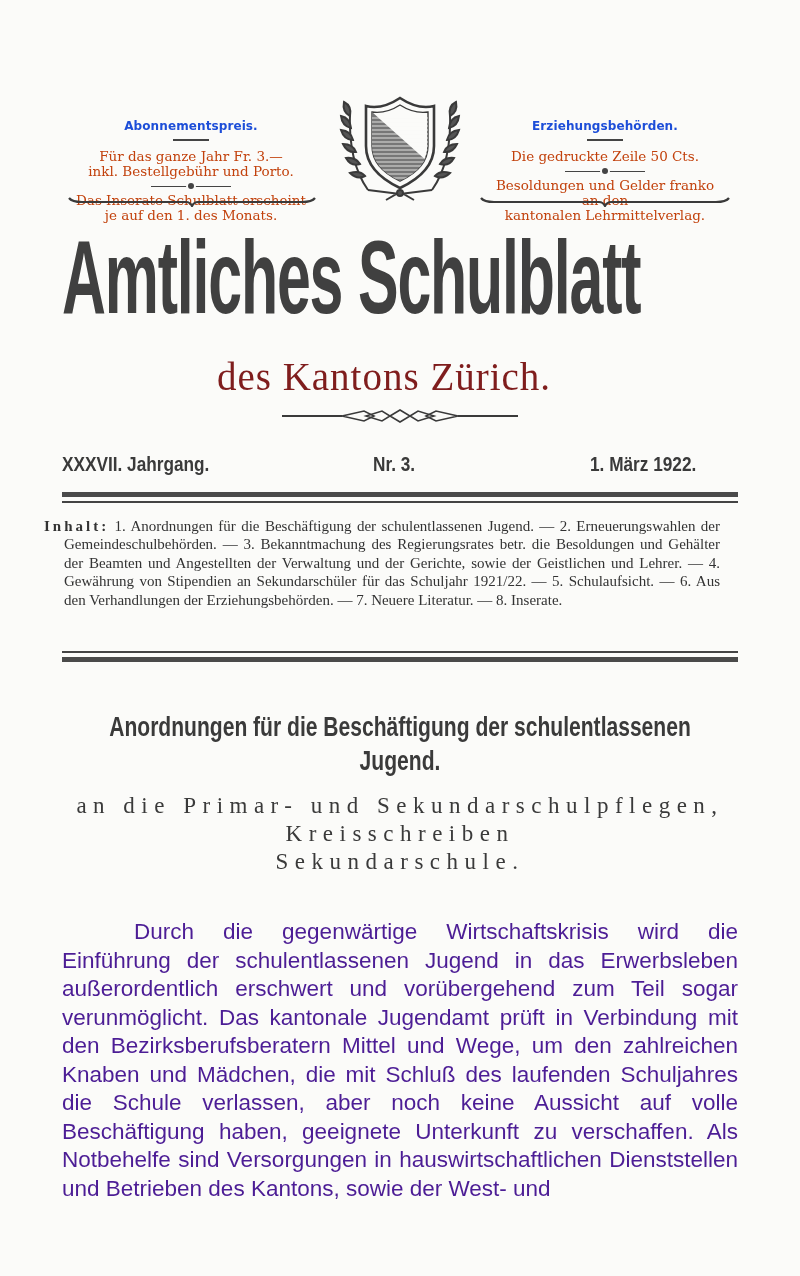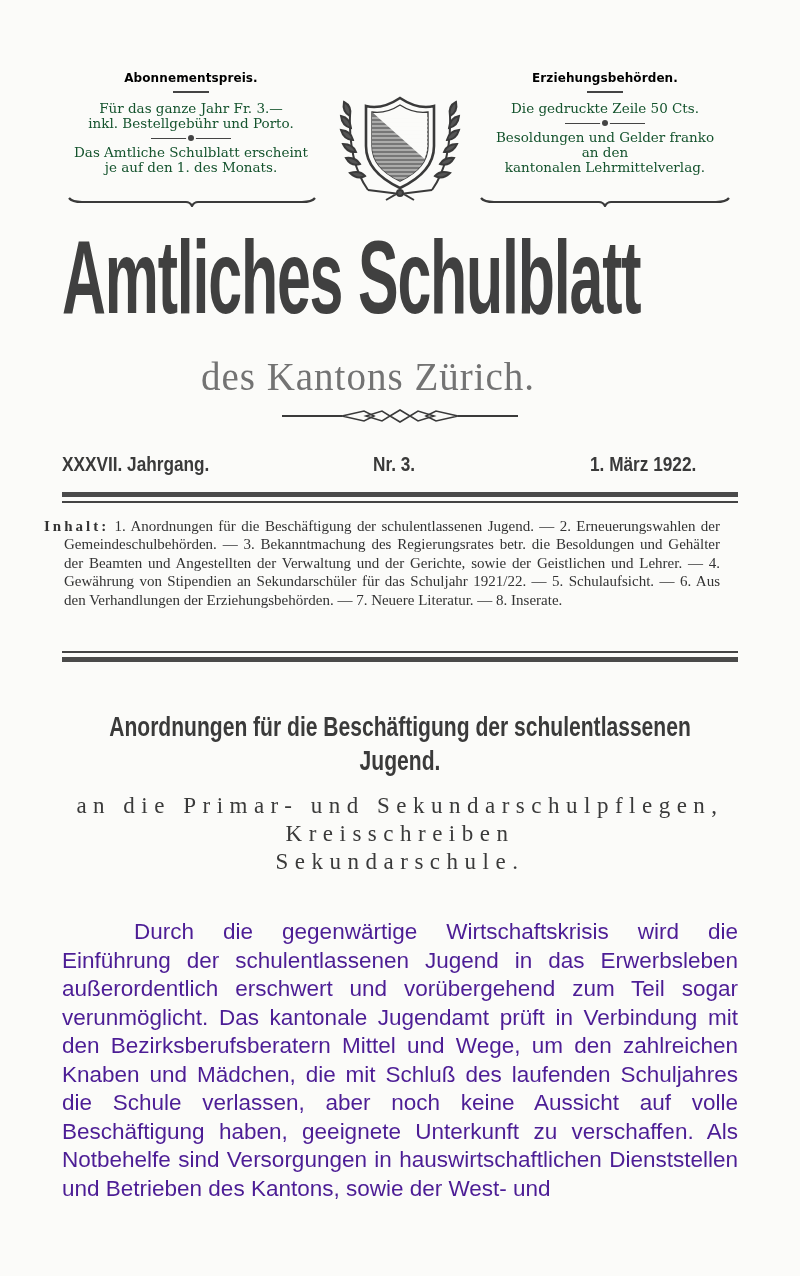--- a/index.html
+++ b/index.html
@@ -6,41 +6,41 @@
   body {
     width: 800px; height: 1276px; overflow: hidden;
     background: #fbfbf9; color: #3a3a3a;
     font-family: "DejaVu Serif", serif;
     position: relative;
   }
   .abs { position: absolute; }
   .box { text-align: center; line-height: 1.12; }
   .box-title {
     font-family: "DejaVu Sans", sans-serif; font-weight: bold;
-    font-size: 12px; letter-spacing: 0.1px; color: #000000;
+    font-size: 12px; letter-spacing: 0.1px; color: #1d4ed8; margin-top: 48px;
   }
-  .box-line { font-size: 13.5px; color: #14532d; font-family: "DejaVu Serif", serif; }
+  .box-line { font-size: 13.5px; color: #c2410c; font-family: "DejaVu Serif", serif; }
   .rule-short { width: 36px; height: 1.5px; background: #444; margin: 6px auto 8px; }
   .rule-dot { width: 80px; margin: 4px auto 4px; position: relative; height: 6px; }
   .rule-dot::before {
     content: ""; position: absolute; left: 0; right: 0; top: 3px; height: 1px; background: #444;
   }
   .rule-dot::after {
     content: ""; position: absolute; left: 37px; top: 0px; width: 6px; height: 6px;
     border-radius: 50%; background: #444; box-shadow: 0 0 0 2px #fbfbf9;
   }
   .brace { position: absolute; height: 8px; }
   .masthead {
     font-family: "Liberation Sans", sans-serif; font-weight: bold;
     color: #404040; white-space: nowrap;
     transform-origin: left top;
   }
   .subhead {
-    font-family: "Liberation Serif", serif; font-size: 39px; color: #737373;
-    letter-spacing: 1px; text-align: center; width: 736px; left: 0;
+    font-family: "Liberation Serif", serif; font-size: 39px; color: #7f1d1d;
+    letter-spacing: 1px; text-align: center; width: 736px; left: 16px;
   }
   .issue-row {
     font-family: "Liberation Sans", sans-serif; font-weight: bold; font-size: 21px;
     color: #3a3a3a; transform: scaleX(0.82); transform-origin: left top; white-space: nowrap;
   }
   .dbl-rule { position: absolute; left: 62px; width: 676px; }
   .dbl-rule .thick { height: 5px; background: #4a4a4a; }
   .dbl-rule .thin { height: 1.5px; background: #444; }
   .contents {
     left: 44px; width: 676px; top: 517px;
@@ -67,21 +67,21 @@
 </style>
 </head>
 <body>
 
 <div class="abs box" style="left:60px; top:72px; width:262px;">
   <div class="box-title">Abonnementspreis.</div>
   <div class="rule-short"></div>
   <div class="box-line">Für das ganze Jahr Fr. 3.—</div>
   <div class="box-line">inkl. Bestellgebühr und Porto.</div>
   <div class="rule-dot"></div>
-  <div class="box-line">Das Amtliche Schulblatt erscheint</div>
+  <div class="box-line">Das Inserate Schulblatt erscheint</div>
   <div class="box-line">je auf den 1. des Monats.</div>
 </div>
 <svg class="brace" style="left:68px; top:197px; width:248px; height:10px;" viewBox="0 0 248 10">
   <path d="M1 1 Q4 5 14 5 L118 5 Q122 5 124 9 Q126 5 130 5 L234 5 Q244 5 247 1" fill="none" stroke="#3a3a3a" stroke-width="2.2"></path>
 </svg>
 
 <svg class="abs" style="left:338px; top:92px;" width="124" height="112" viewBox="0 0 124 112">
   <g fill="none" stroke="#3a3a3a" stroke-width="2">
 
     <path d="M30 98 Q10 70 12 20"></path>

